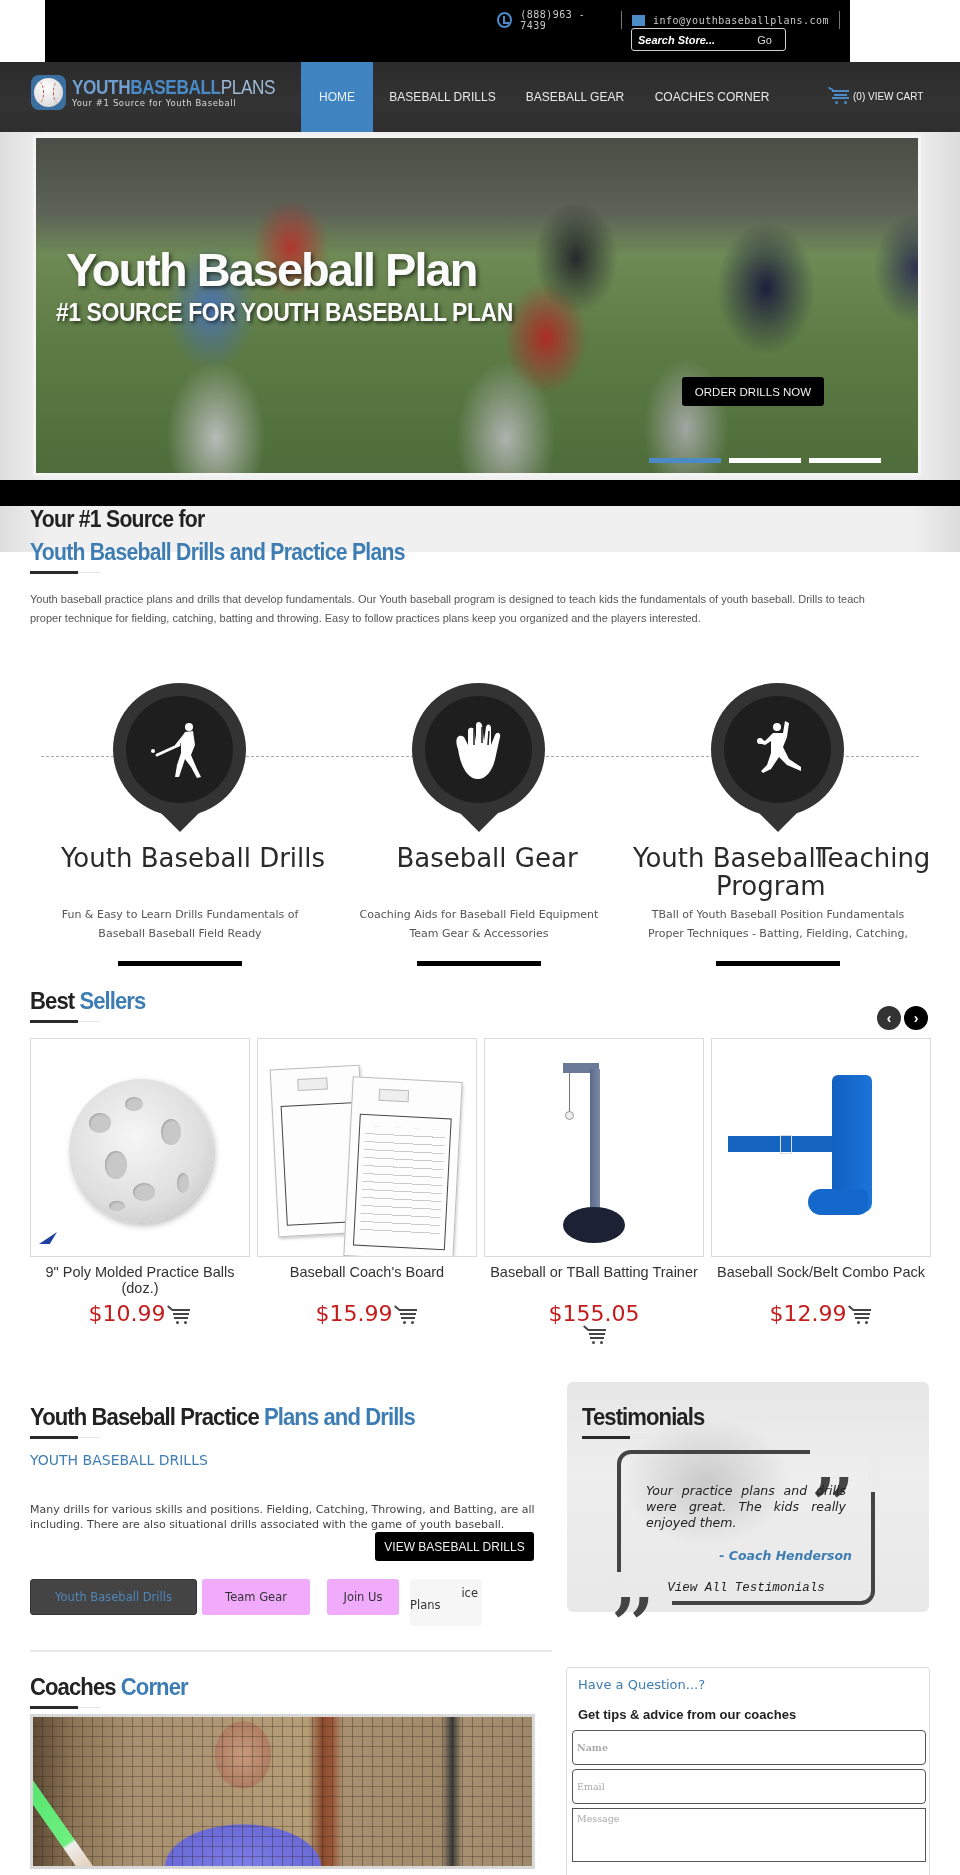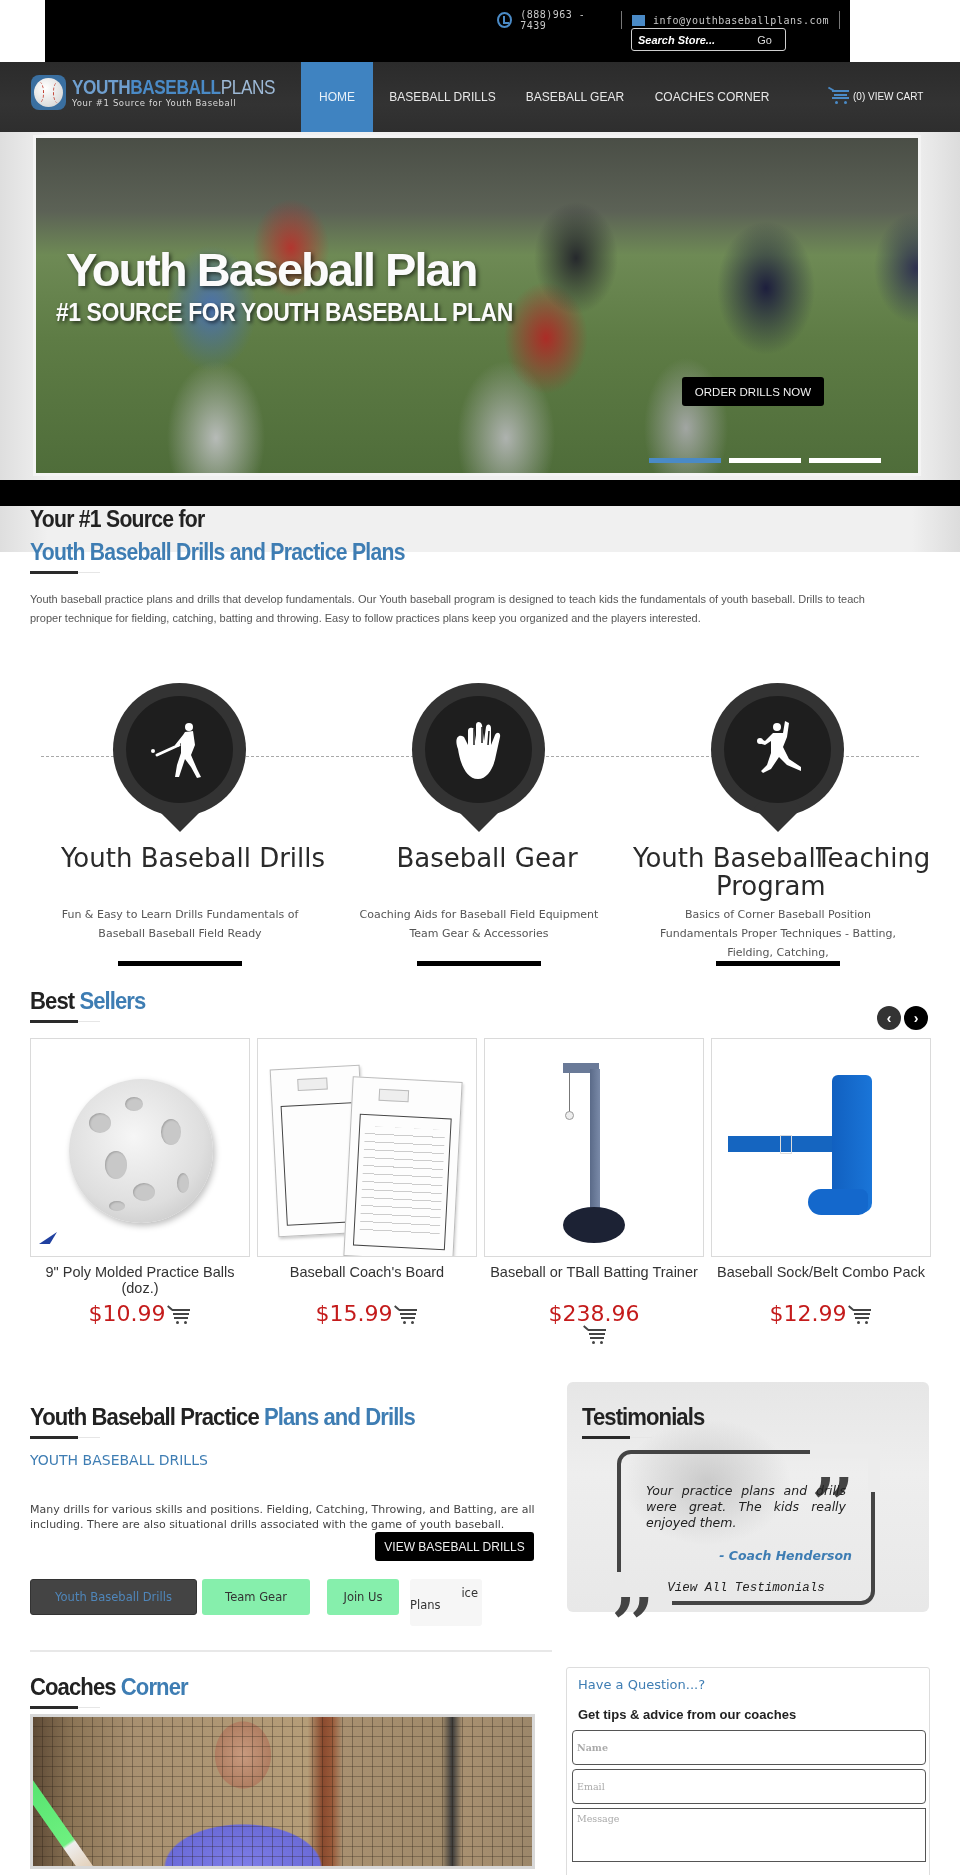--- a/index.html
+++ b/index.html
@@ -112,21 +112,21 @@
   .trainer-ball { position: absolute; left: 80px; top: 72px; width: 9px; height: 9px; border-radius: 50%; background: #eee; border: 1px solid #999; }
   .belt { position: absolute; left: 16px; top: 97px; width: 131px; height: 16px; background: #1565c0; }
   .belt::after { content: ""; position: absolute; left: 52px; top: -1px; width: 10px; height: 17px; border: 1px solid #ddd; }
   .sock { position: absolute; left: 120px; top: 36px; width: 40px; height: 138px; background: linear-gradient(90deg,#1160c0,#1a75d8); border-radius: 6px 6px 10px 20px; }
   .sock-foot { position: absolute; left: 96px; top: 150px; width: 60px; height: 26px; background: #1468cc; border-radius: 14px 8px 10px 14px; }
 
   
   .plans-sub { position: absolute; left: 30px; top: 1452px; font-family: "DejaVu Sans", sans-serif; font-size: 14px; color: #3e7db3; }
   .plans-p { position: absolute; left: 30px; top: 1482px; width: 510px; font-family: "DejaVu Sans", sans-serif; font-size: 11px; line-height: 15px; color: #444; margin-top: 20px; }
   .view-drills { position: absolute; left: 375px; top: 1532px; width: 159px; height: 29px; background: #000; color: #eee; font-size: 12px; border-radius: 3px; display: flex; align-items: center; justify-content: center; }
-  .tabbtn { position: absolute; top: 1579px; height: 36px; border-radius: 3px; background: #86efac; font-family: "DejaVu Sans", sans-serif; font-size: 11.5px; color: #333; display: flex; align-items: center; justify-content: center; }
+  .tabbtn { position: absolute; top: 1579px; height: 36px; border-radius: 3px; background: #f0abfc; font-family: "DejaVu Sans", sans-serif; font-size: 11.5px; color: #333; display: flex; align-items: center; justify-content: center; }
   .tabbtn.active { background: #444; color: #4f86ba; border: 1px solid #333; }
   .tabbtn.plans { background: #f6f6f6; }
   .tabbtn.plans .t1 { position: absolute; left: 0; top: 19px; font-size: 11.5px; }
   .tabbtn.plans .t2 { position: absolute; right: 4px; top: 7px; font-size: 11.5px; }
   .hr { position: absolute; left: 30px; top: 1650px; width: 522px; height: 2px; background: #e8e8e8; }
 
   
   .testi { position: absolute; left: 567px; top: 1382px; width: 362px; height: 230px; border-radius: 6px;
      background: radial-gradient(ellipse 120px 90px at 140px 100px, rgba(120,120,120,0.3), transparent 70%), linear-gradient(180deg,#e6e6e6,#eeeeee 40%,#e8e8e8); }
   .quote-frame { position: absolute; left: 617px; top: 1450px; width: 258px; height: 155px; border: 4px solid #444; border-radius: 14px; }
@@ -257,21 +257,21 @@
 <div class="feat-title" style="left:43px;">Youth Baseball Drills</div>
 <div class="feat-title" style="left:337px;">Baseball Gear</div>
 <div class="feat-title" style="left:633px;width:300px;text-align:left;">
   <span style="position:absolute;left:0;top:0;white-space:nowrap;">Youth Baseball</span>
   <span style="position:absolute;left:183px;top:0;white-space:nowrap;">Teaching</span>
   <span style="position:absolute;left:83px;top:28px;white-space:nowrap;">Program</span>
 </div>
 
 <div class="feat-desc" style="left:50px;">Fun &amp; Easy to Learn Drills Fundamentals of Baseball Baseball Field Ready</div>
 <div class="feat-desc" style="left:349px;width:260px;">Coaching Aids for Baseball Field Equipment Team Gear &amp; Accessories</div>
-<div class="feat-desc" style="left:648px;width:260px;">Basics of Corner Baseball Position Fundamentals Proper Techniques - Batting, Fielding, Catching,</div>
+<div class="feat-desc" style="left:648px;width:260px;">TBall of Youth Baseball Position Fundamentals Proper Techniques - Batting, Fielding, Catching,</div>
 
 <div class="feat-bar" style="left:118px;"></div>
 <div class="feat-bar" style="left:417px;"></div>
 <div class="feat-bar" style="left:716px;"></div>
 
 <div class="sec-title" style="left:30px;top:987px;"><span>Best</span> <span class="blue">Sellers</span></div>
 <div class="underline" style="left:30px;top:1020px;"></div>
 <div class="arrow-btn prev">‹</div>
 <div class="arrow-btn next">›</div>
 
@@ -332,21 +332,21 @@
   <span class="mini-cart">
       <s></s>
       <i class="l1"></i>
       <i class="l2"></i>
       <i class="l3"></i>
       <b class="w1"></b>
       <b class="w2"></b>
     </span>
 </div>
 <div class="prod-price" style="left:484px;top:1301px;flex-direction:column;align-items:center;">
-  <span>$238.96</span>
+  <span>$155.05</span>
   <span class="mini-cart">
       <s></s>
       <i class="l1"></i>
       <i class="l2"></i>
       <i class="l3"></i>
       <b class="w1"></b>
       <b class="w2"></b>
     </span>
 </div>
 <div class="prod-price" style="left:711px;top:1301px;">

